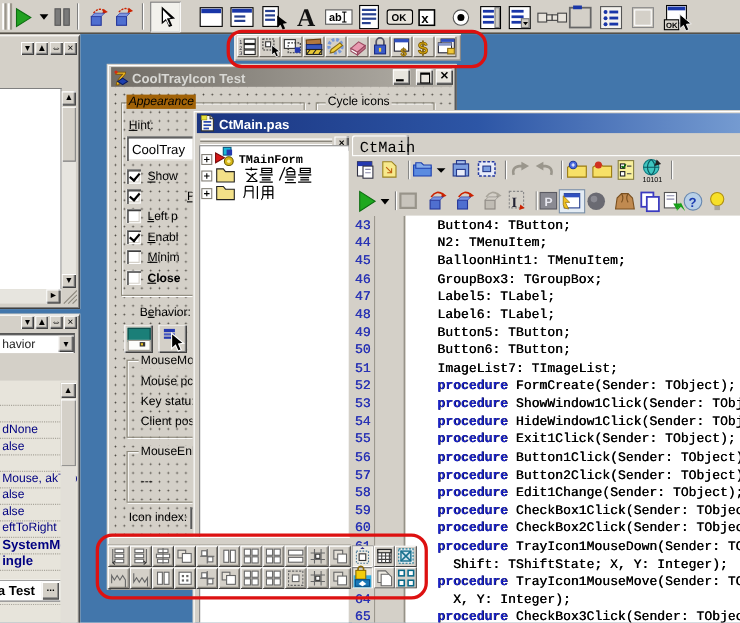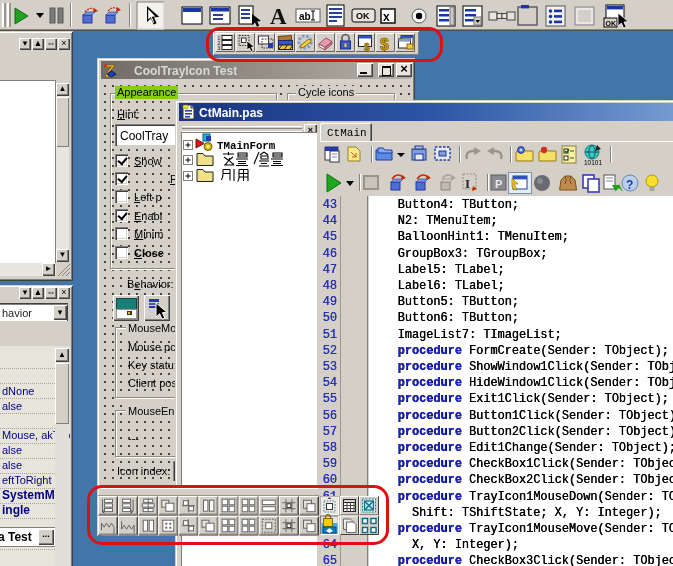--- a/index.html
+++ b/index.html
@@ -204,33 +204,33 @@
 </div>
 
 <div class="abs gray winframe" id="form" style="left:97px;top:58px;width:318px;height:478px;overflow:hidden;">
 
   <div class="abs" style="left:4px;top:3px;width:310px;height:18px;background:linear-gradient(to right,#716d66,#b4b0a8);"></div>
   <svg class="abs" style="left:4px;top:4px" width="16" height="16">
     <text x="3" y="15" font-size="17" font-weight="bold" font-style="italic" fill="#f2bc20" stroke="#7a5208" stroke-width="0.7">7</text>
     <polygon points="10.5,9 15,12 10.5,15 6,12" fill="#1c3fae" stroke="#0a1c60"></polygon>
         <circle cx="4.5" cy="3.5" r="1.5" fill="#d82a10"></circle>
   </svg>
-  <div class="abs" style="left:23px;top:6px;font-size:12px;font-weight:bold;color:#d8d8d4;margin-left:14px;">CoolTrayIcon Test</div>
+  <div class="abs" style="left:23px;top:6px;font-size:12px;font-weight:bold;color:#d8d8d4;">CoolTrayIcon Test</div>
   <div class="abs smbtn" style="left:260px;top:5px;width:16px;height:14px;background:#e8e5de;">
         <div style="position:absolute;left:3px;top:9px;width:7px;height:2px;background:#000;"></div>
       </div>
   <div class="abs smbtn" style="left:281px;top:5px;width:16px;height:14px;background:#e8e5de;">
         <div style="position:absolute;left:3.5px;top:2.5px;width:7px;height:7px;border:1.5px solid #000;border-top-width:2.5px;"></div>
       </div>
   <div class="abs smbtn" style="left:299px;top:5px;width:16px;height:14px;line-height:12px;font-weight:bold;font-size:13px;background:#e8e5de;">×</div>
 
   <div class="abs" style="left:4px;top:21px;width:310px;height:463px;background:#d4d0c8;background-image:radial-gradient(circle,#46423c 0.7px,transparent 1px);background-size:8px 8px;background-position:0px 3px;"></div>
 
   <div class="abs etched" style="left:13px;top:35px;width:165px;height:174px;"></div>
-  <div class="abs t11" style="left:18px;top:28px;background:#84cc16;padding:0 2px;">Appearance</div>
+  <div class="abs t11" style="left:18px;top:28px;background:#a16207;padding:0 2px;font-style:italic;">Appearance</div>
 
   <div class="abs etched" style="left:190px;top:35px;width:106px;height:60px;"></div>
   <div class="abs t11" style="left:199px;top:28px;background:#d4d0c8;padding:0 2px;">Cycle icons</div>
 
   <div class="abs t11" style="left:20px;top:50px;text-align:right;"><u>H</u>int:</div>
   <div class="abs" style="left:18px;top:66px;width:72px;height:22px;background:#fff;box-shadow:inset 1px 1px 0 #808080,inset 2px 2px 0 #404040,inset -1px -1px 0 #d4d0c8;"></div>
   <div class="abs" style="left:23px;top:71px;font-size:12px;">CoolTray</div>
 
   <div class="abs cb" style="left:18px;top:96px;"></div>
       <div class="abs t11" style="left:37px;top:97px;"><u>S</u>how</div>
@@ -330,21 +330,21 @@
       <path d="M92 21 h9 v4 h-9 z M92 23 h9 M90 27 h12 M92 29.5 h8 M92 31.5 h8 M90 33.5 h12"></path>
     </g>
 
     <g stroke="#000" stroke-width="1.1" fill="none">
       <path d="M42 37.5 h7 M42 37.5 v4 M49 37.5 v4 M42 41.5 h7 M42 41.5 q0 4 -1.5 6.5 M49 41.5 v7 M53 37 v12"></path>
       <path d="M58 37.5 h9 M58 37.5 v8 q0 3 -1.5 4 M67 37.5 v11.5 M58 41.5 h9 M58 45 h9 M62.5 37.5 v11.5"></path>
     </g>
   </svg>
 
   <div class="abs" style="left:145px;top:23px;width:52px;height:18px;background:#d4d0c8;box-shadow:inset 1px 1px 0 #fff,inset -1px 0 0 #404040,inset -2px 0 0 #808080;border-radius:2px 2px 0 0;"></div>
-  <div class="abs mono" style="left:152px;top:27px;font-size:11px;">CtMain</div>
+  <div class="abs mono" style="left:152px;top:27px;font-size:14px;">CtMain</div>
   <div class="abs" style="left:145px;top:41px;width:375px;height:1px;background:#fff;"></div>
 
   <svg class="abs" style="left:145px;top:42px" width="375" height="54" id="edtb">
     <g>
 
       <rect x="5" y="5" width="13" height="13" fill="#fff" stroke="#334"></rect>
           <rect x="5" y="5" width="13" height="4" fill="#2438b0"></rect>
       <rect x="10" y="9" width="9" height="11" fill="#fff" stroke="#334"></rect>
           <line x1="12" y1="12" x2="17" y2="12" stroke="#88a"></line>
           <line x1="12" y1="15" x2="17" y2="15" stroke="#88a"></line>

